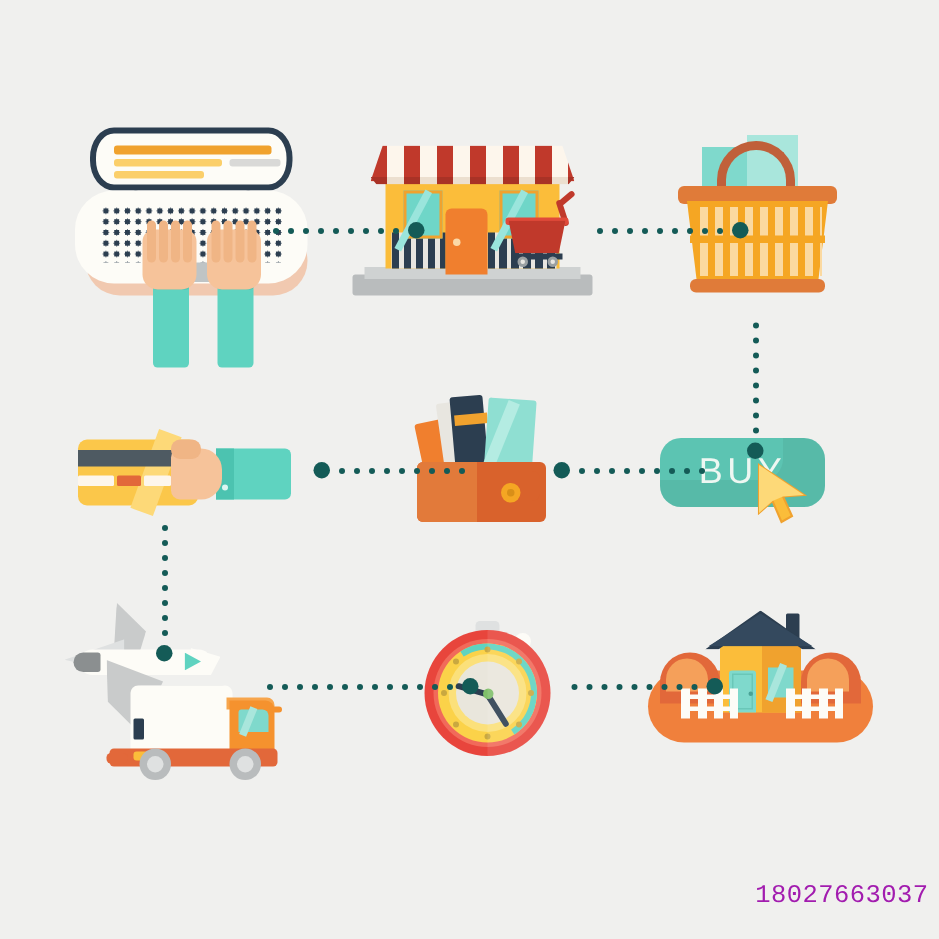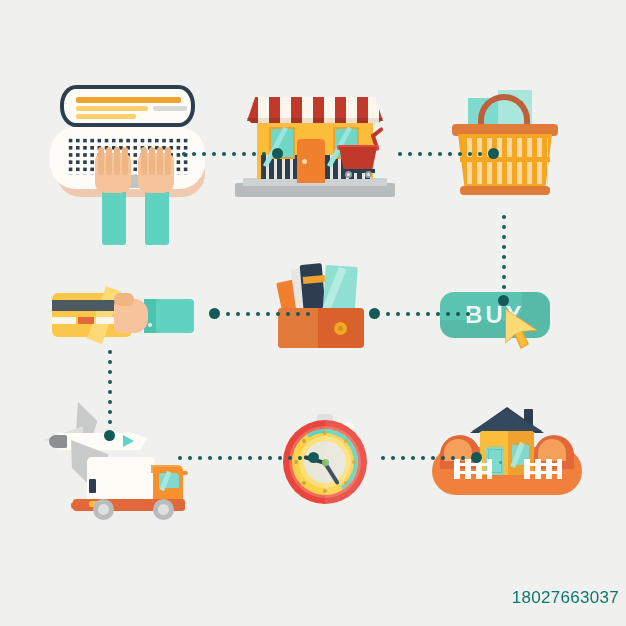--- a/index.html
+++ b/index.html
@@ -89,21 +89,21 @@
   .bk-mid{position:absolute;left:10px;top:69px;width:90px;height:5px;background:#f5a623;}
   .bk-base{position:absolute;left:10px;top:98px;width:90px;height:9px;background:#e07b39;border-radius:4px;}
   .bk-handle{position:absolute;left:28px;top:6px;width:52px;height:36px;
     border:6px solid #c0603a;border-bottom:none;border-radius:26px 26px 0 0;box-sizing:border-box;}
 
   
   #buy{left:440px;top:292px;width:110px;height:46px;}
   .buy-btn{position:absolute;inset:0;background:#5cc4b2;border-radius:14px;
     box-shadow:inset -28px -18px 0 rgba(0,0,0,.05);}
   .buy-txt{position:absolute;inset:0;display:flex;align-items:center;justify-content:center;
-    color:#eef7f2;font-size:24px;font-weight:bold;letter-spacing:3px;font-family:"Liberation Sans",sans-serif;}
+    color:#eef7f2;font-size:24px;font-weight:normal;letter-spacing:3px;font-family:"Liberation Sans",sans-serif;}
   .cursor{position:absolute;left:62px;top:16px;width:46px;height:46px;}
 
   
   #wallet{left:272px;top:252px;width:100px;height:100px;}
   .wl-card{position:absolute;border-radius:2px;}
   .wl-c1{left:8px;top:28px;width:26px;height:40px;background:#f07f2e;transform:rotate(-12deg);}
   .wl-c2{left:22px;top:16px;width:18px;height:52px;background:#e8e6e0;transform:rotate(-8deg);}
   .wl-c3{left:30px;top:12px;width:22px;height:56px;background:#2c3e50;transform:rotate(-5deg);}
   .wl-c3b{position:absolute;left:31px;top:24px;width:22px;height:7px;background:#f0a22e;transform:rotate(-5deg);}
   .wl-c4{left:52px;top:14px;width:32px;height:52px;background:#8fdfd2;transform:rotate(4deg);}
@@ -192,22 +192,22 @@
   .hs-win i{position:absolute;left:3px;top:-3px;width:5px;height:26px;background:#a9e6dc;transform:rotate(22deg);display:block;}
   .hs-fence{position:absolute;top:54px;height:20px;
     background:repeating-linear-gradient(90deg,#fdfcf7 0 6px,transparent 6px 11px);}
   .hs-fr{position:absolute;height:3px;background:#fdfcf7;}
 
   
   .footer{position:absolute;left:0;top:588px;width:626px;height:28px;}
   .fp{position:absolute;left:0;right:0;top:0;display:flex;align-items:center;justify-content:center;gap:5px;
     color:#6ec9bb;font-size:14.5px;font-weight:bold;}
   .fp .crown{display:inline-block;width:15px;height:12px;}
-  .pid{position:absolute;right:7px;top:0;color:#0f766e;font-size:17px;letter-spacing:.3px;
-    font-family:Liberation Sans, sans-serif;}
+  .pid{position:absolute;right:7px;top:0;color:#a21caf;font-size:17px;letter-spacing:.3px;
+    font-family:Liberation Mono, monospace;}
 </style>
 </head>
 <body>
 
 <div class="stage">
 
   <div class="node" id="laptop">
     <div class="lt-base-sh"></div>
     <div class="lt-lid">
       <div class="lt-bar b1"></div>

